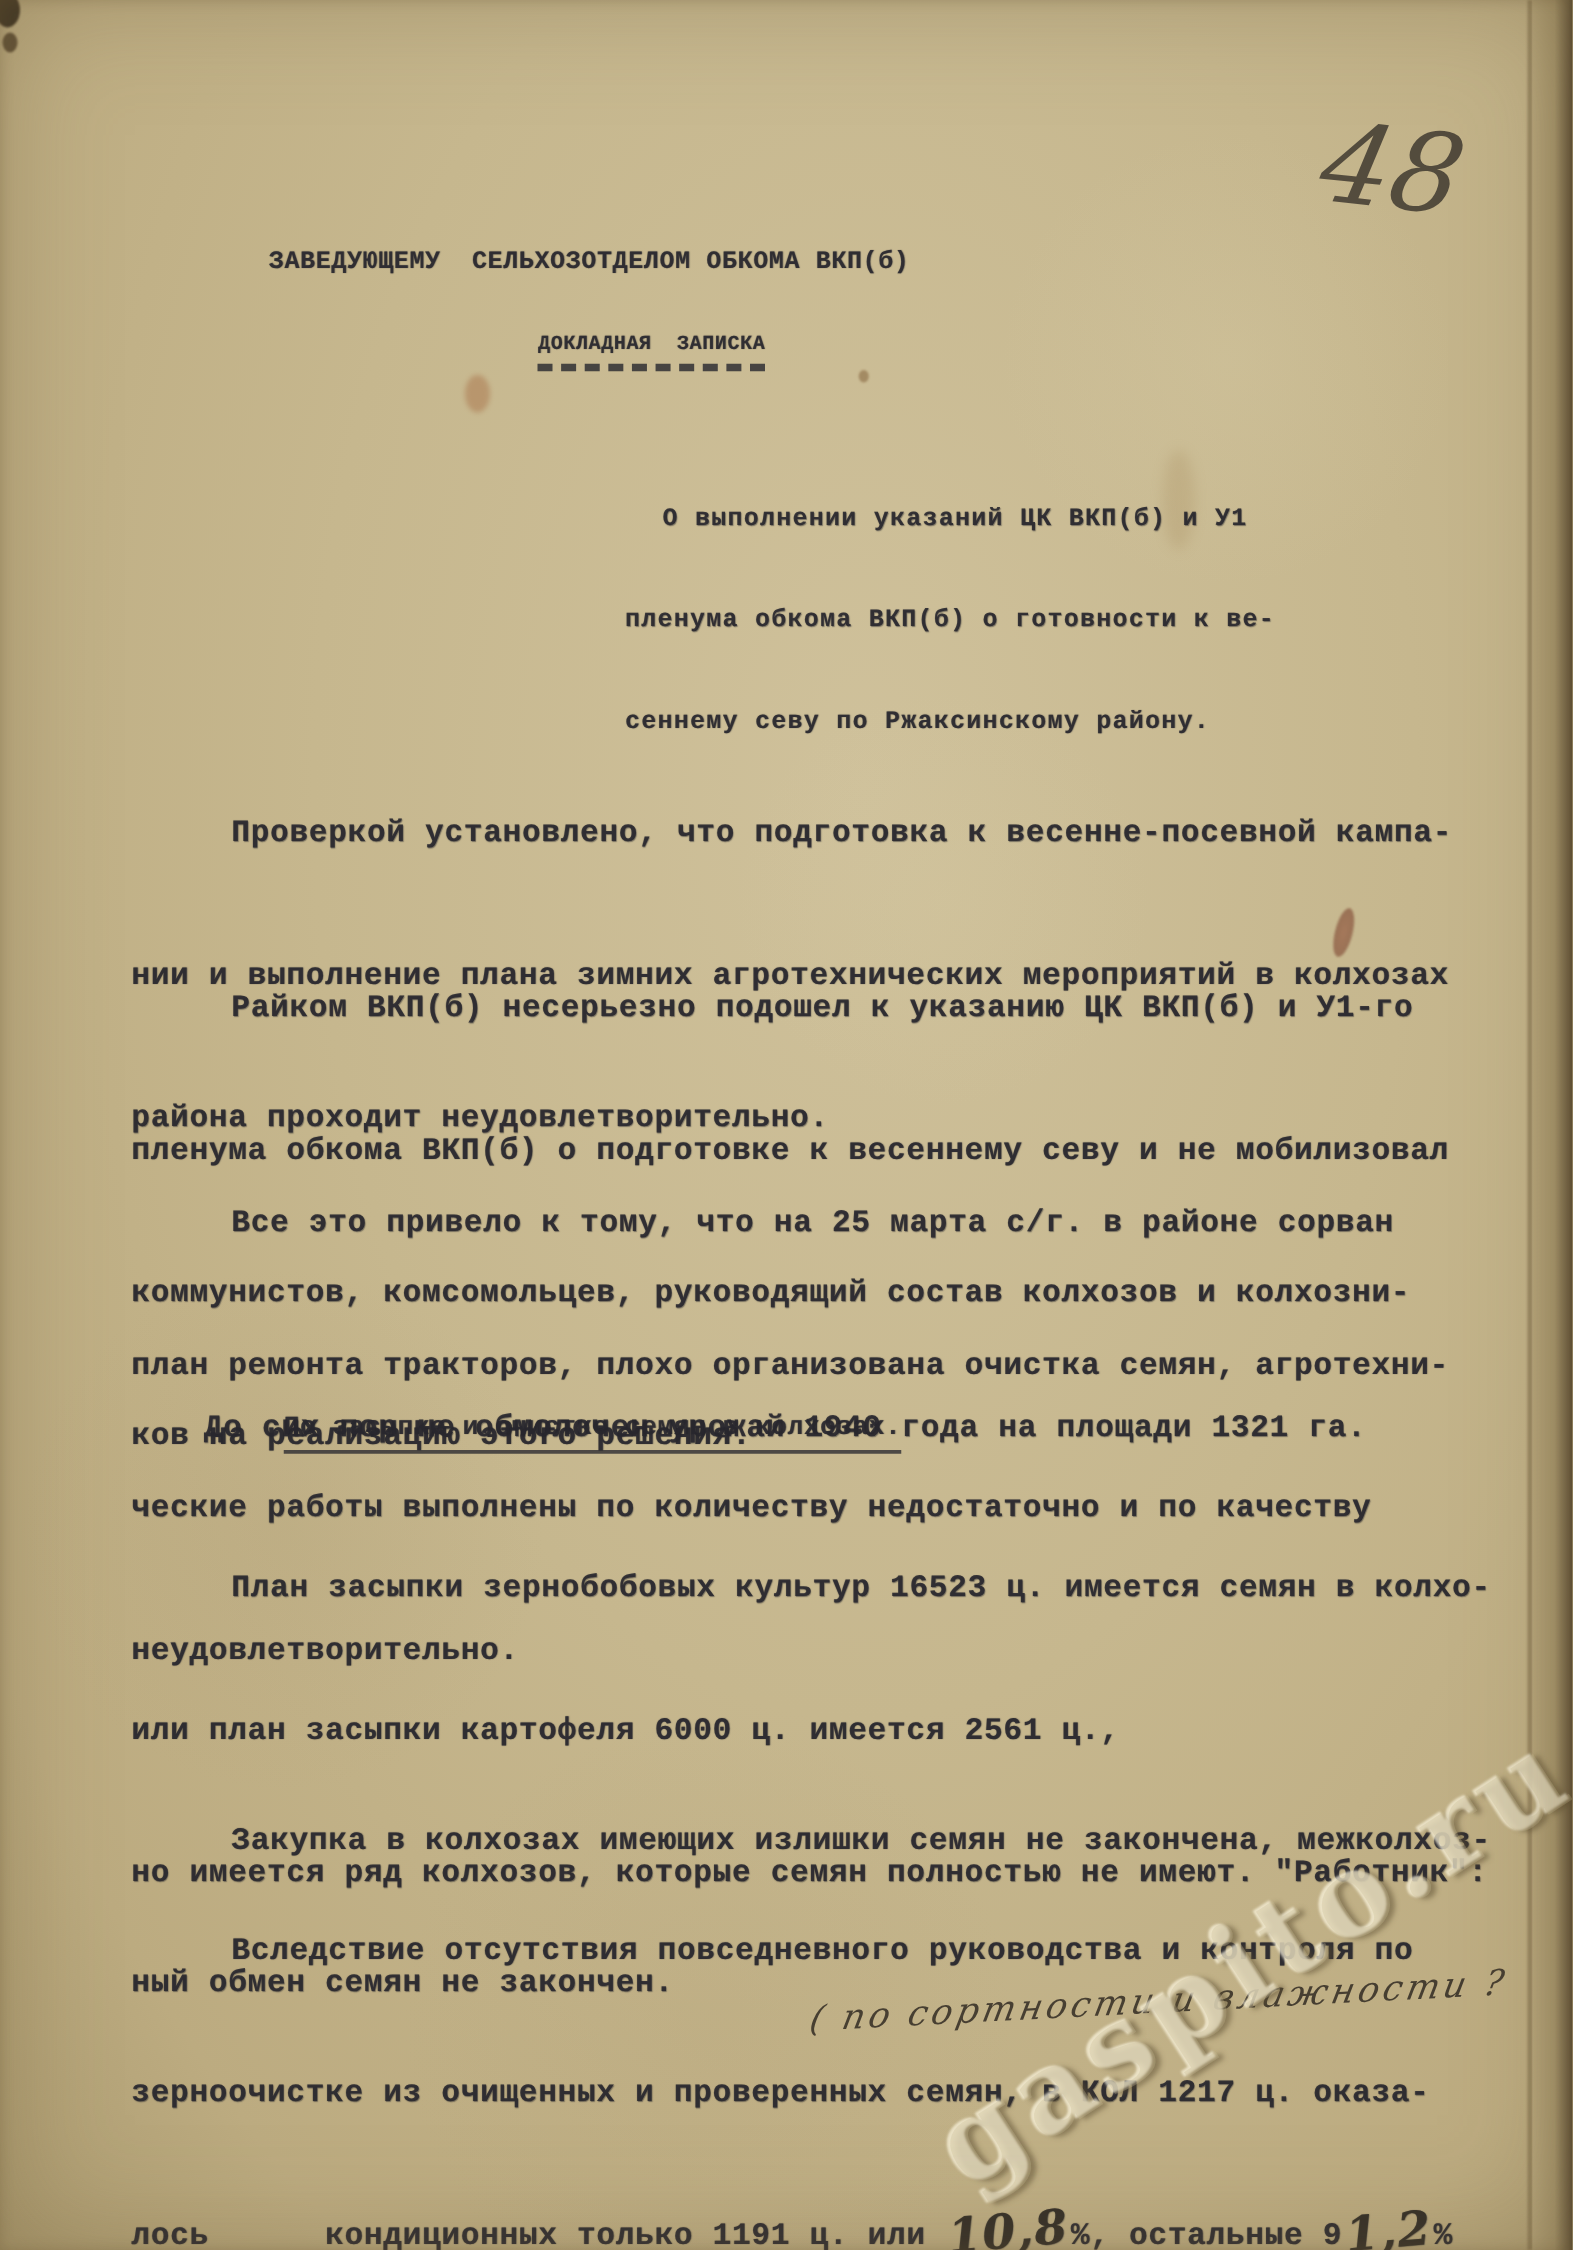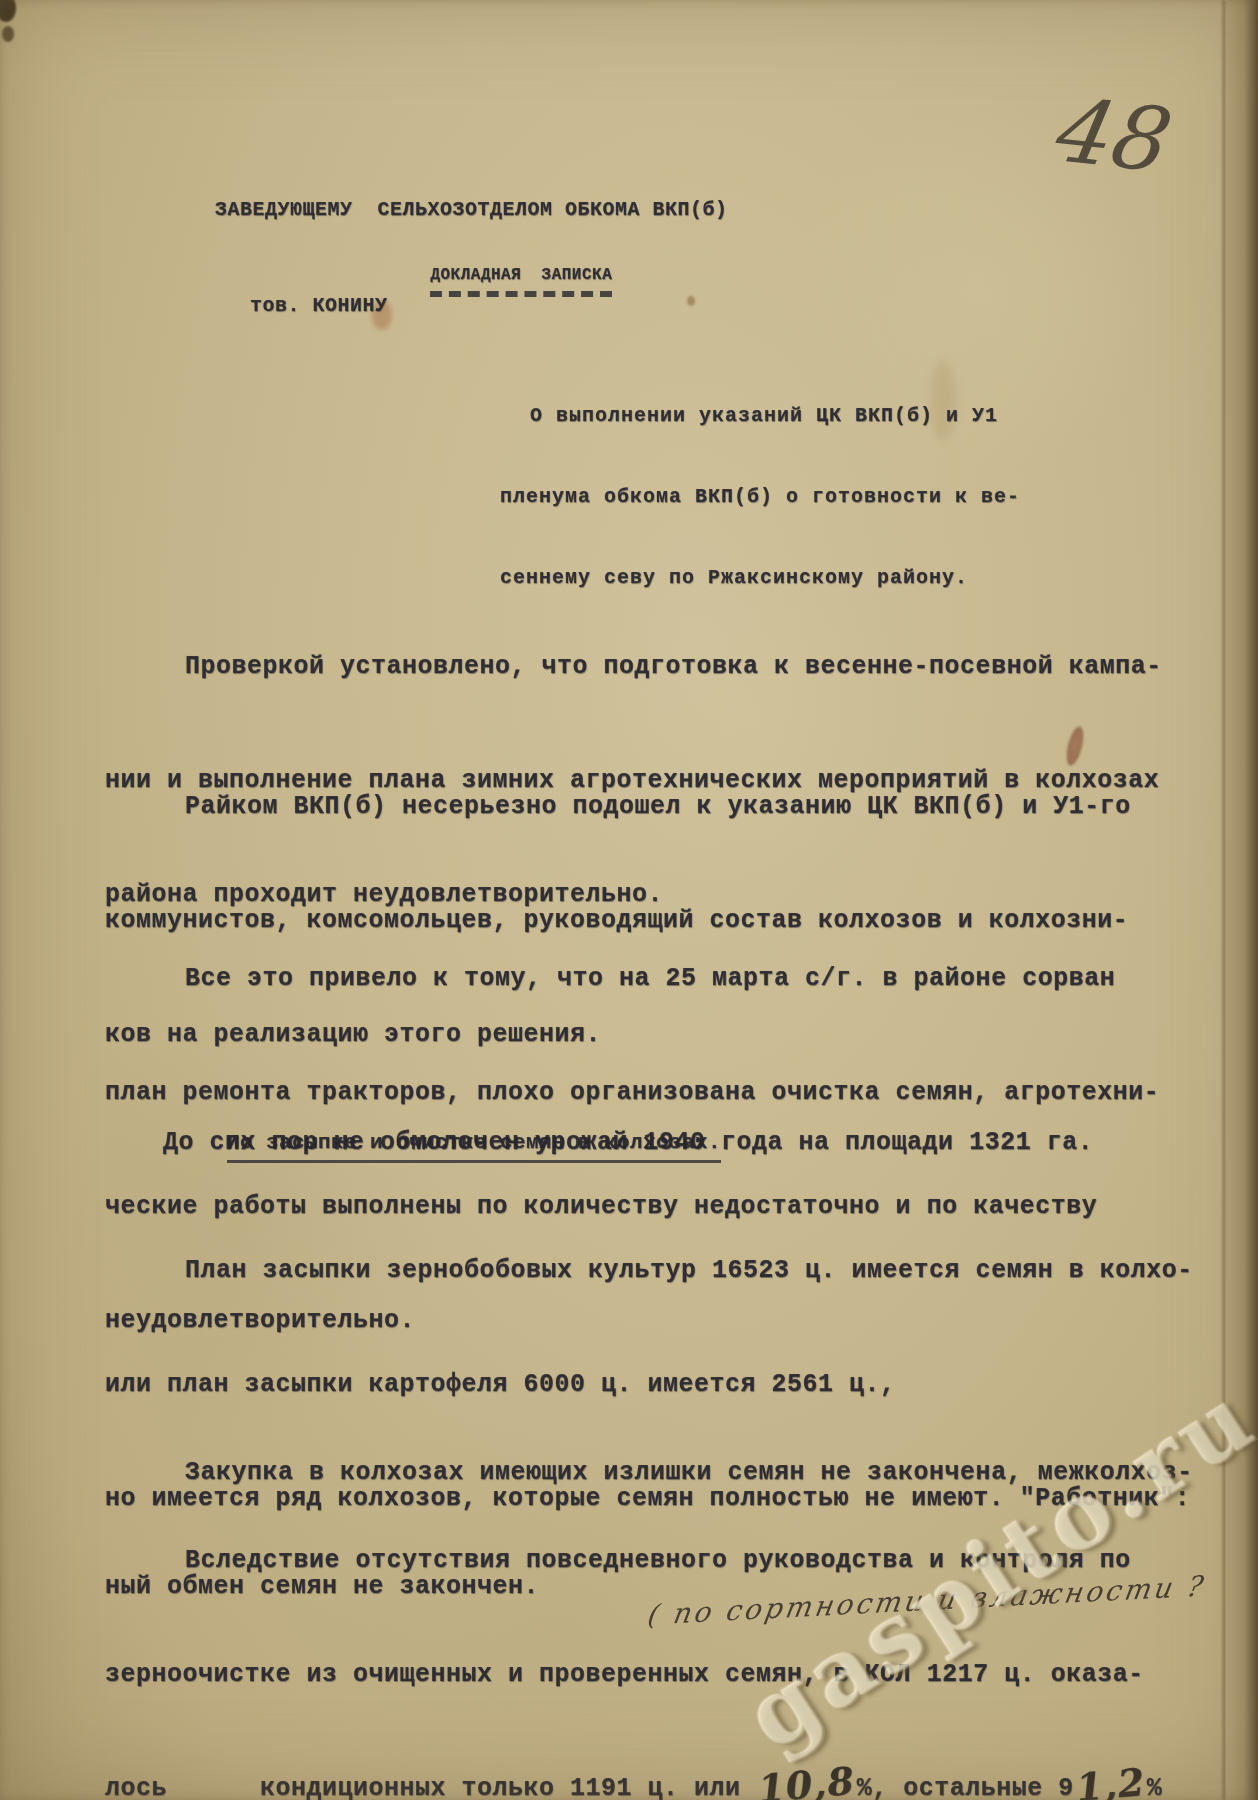--- a/index.html
+++ b/index.html
@@ -83,41 +83,41 @@
   <div class="blot speck"></div>
   <div class="blot smear"></div>
   <div class="blot edge-mark"></div>
   <div class="fold-line"></div>
   <div class="edge-strip"></div>
 
   <div class="pagenum hw">48</div>
 
   <div class="typed hdr">
     <div class="l1">ЗАВЕДУЮЩЕМУ  СЕЛЬХОЗОТДЕЛОМ ОБКОМА ВКП(б)</div>
-    <div class="l2">тов. КОНИНУ</div>
   </div>
 
   <div class="typed title-wrap">
     <span class="title-underline">ДОКЛАДНАЯ  ЗАПИСКА</span>
   </div>
 
   <div class="typed subject">
     <div class="s1">О выполнении указаний ЦК ВКП(б) и У1</div>
     <div>пленума обкома ВКП(б) о готовности к ве-</div>
     <div>сеннему севу по Ржаксинскому району.</div>
   </div>
 
   <div class="typed p p1">
     <div class="ind">Проверкой установлено, что подготовка к весенне-посевной кампа-</div>
     <div>нии и выполнение плана зимних агротехнических мероприятий в колхозах</div>
     <div>района проходит неудовлетворительно.</div>
   </div>
 
   <div class="typed p p2">
     <div class="ind">Райком ВКП(б) несерьезно подошел к указанию ЦК ВКП(б) и У1-го</div>
+    <div>пленума обкома ВКП(б) о подготовке к весеннему севу и не мобилизовал</div>
     <div>коммунистов, комсомольцев, руководящий состав колхозов и колхозни-</div>
     <div>ков на реализацию этого решения.</div>
   </div>
 
   <div class="typed p p3">
     <div class="ind">Все это привело к тому, что на 25 марта с/г. в районе сорван</div>
     <div>план ремонта тракторов, плохо организована очистка семян, агротехни-</div>
     <div>ческие работы выполнены по количеству недостаточно и по качеству</div>
     <div>неудовлетворительно.</div>
   </div>

